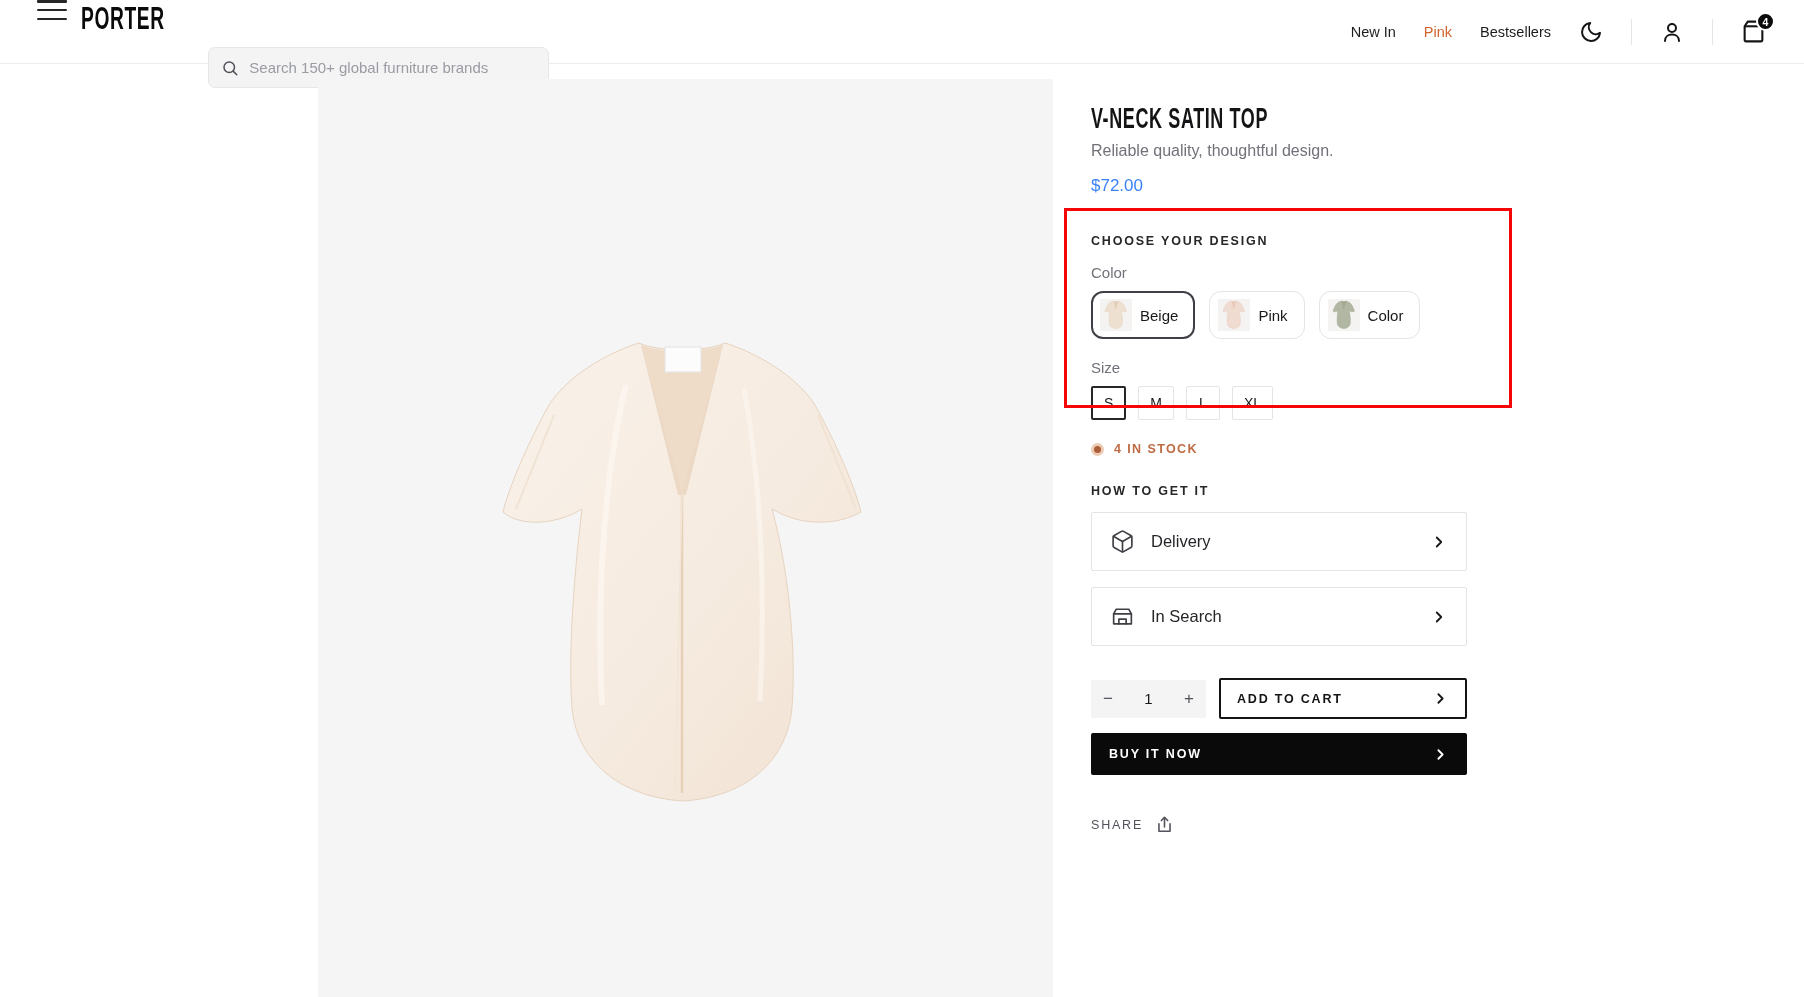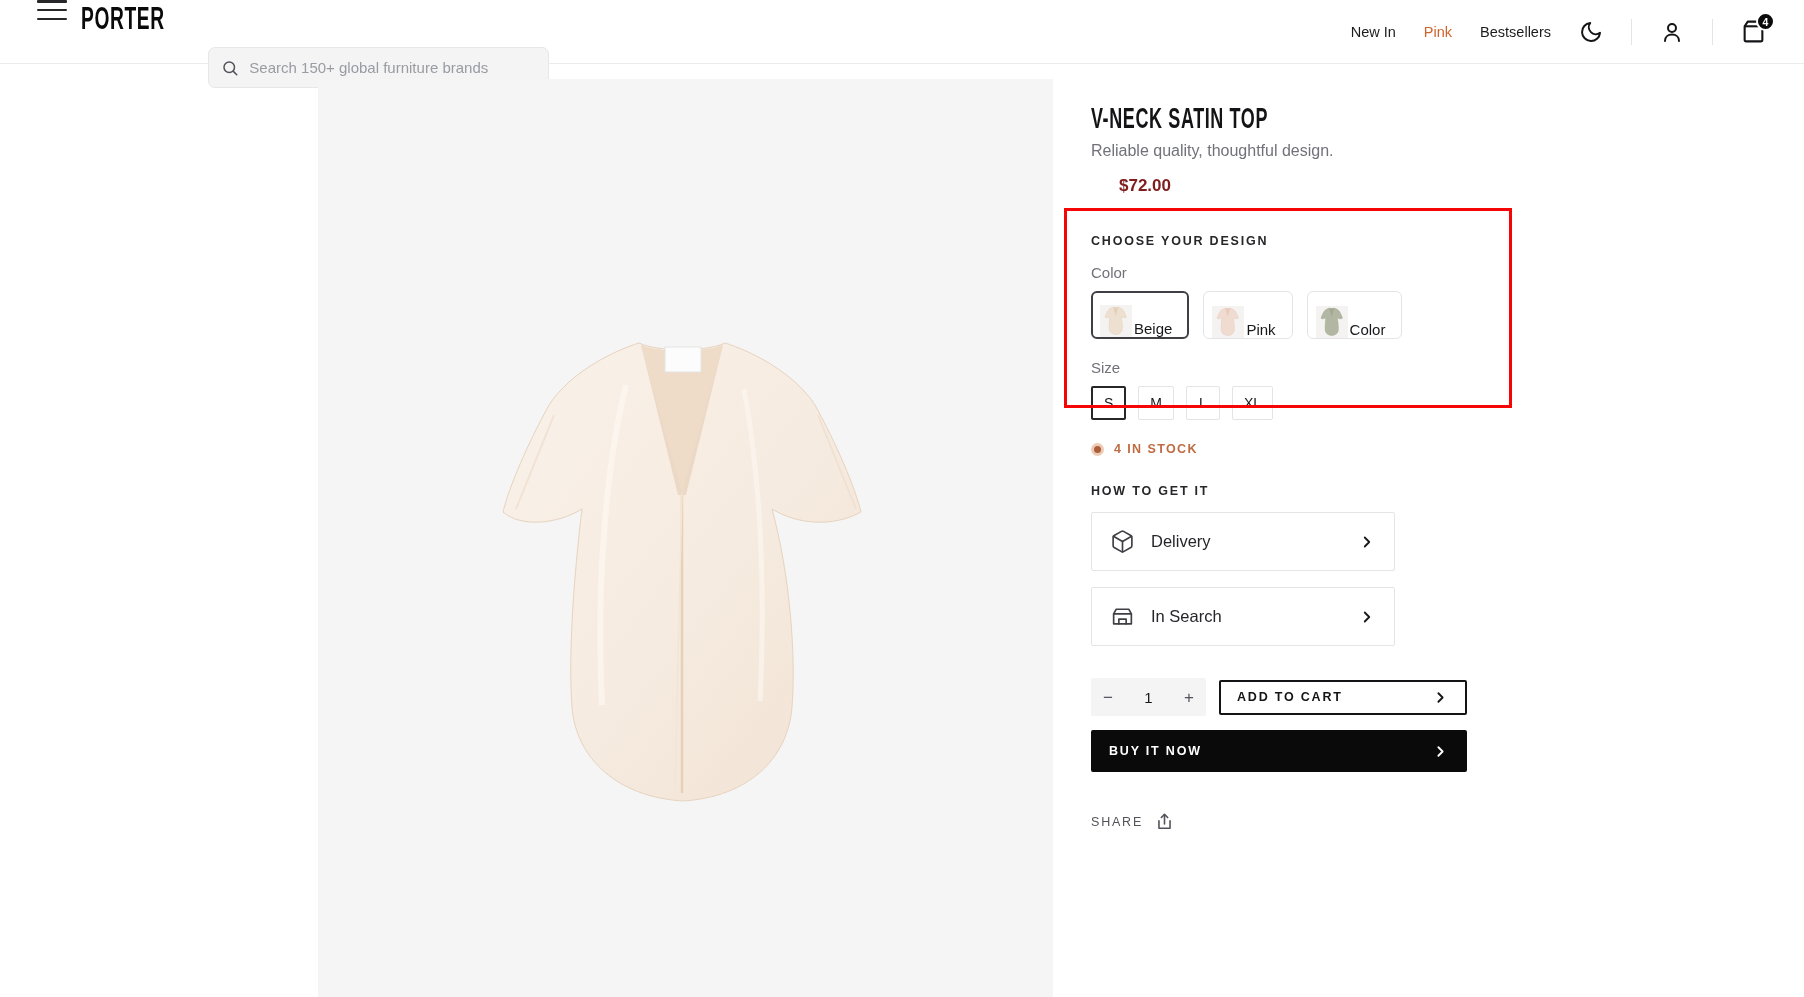--- a/index.html
+++ b/index.html
@@ -63,30 +63,30 @@
 
   
   .details { position:absolute; left:1091px; top:0; width:376px; }
   .title {
     margin-top:102px;
     font-size:29px; font-weight:700; color:#141416; letter-spacing:1px;
     display:inline-block; transform:scaleX(.62); transform-origin:left center;
     white-space:nowrap;
   }
   .subtitle { margin-top:7px; font-size:16px; color:#71717a; }
-  .price { margin-top:16px; font-size:17px; font-weight:700; color:#7f1d1d;margin-left:28px; }
+  .price { margin-top:16px; font-size:17px; font-weight:400; color:#3b82f6; }
 
   .sec-heading { font-size:12.5px; font-weight:700; letter-spacing:1.8px; color:#27272a; }
   .design-heading { margin-top:38px; }
   .field-label { font-size:15px; color:#71717a; }
   .color-label { margin-top:16px; }
   .swatch-row { margin-top:10px; display:flex; gap:14px; }
   .swatch {
-    height:48px; display:flex; align-items:flex-end; gap:2px;
-    background:#fff; border:1px solid #e4e4e7; border-radius:6px;
+    height:48px; display:flex; align-items:center; gap:8px;
+    background:#fff; border:1px solid #e4e4e7; border-radius:12px;
     padding:0 16px 0 8px; cursor:pointer; font-family:inherit;
   }
   .swatch.selected { border:2px solid #3f3f46; padding:0 15px 0 7px; }
   .swatch .thumb { width:32px; height:32px; background:#f4f3f1; display:flex; align-items:center; justify-content:center; }
   .swatch .swatch-label { font-size:15px; color:#18181b; }
   .size-label { margin-top:20px; }
   .size-row { margin-top:10px; display:flex; gap:12px; }
   .size-btn {
     min-width:34px; height:34px; padding:0 11px;
     background:#fff; border:1px solid #e4e4e7; border-radius:2px;
@@ -95,38 +95,38 @@
   }
   .size-btn.selected { border:2px solid #27272a; font-weight:400; }
 
   .stock-row { margin-top:22px; display:flex; align-items:center; gap:10px; }
   .stock-dot { width:13px; height:13px; border-radius:50%; background:#edccb5; position:relative; }
   .stock-dot::after { content:""; position:absolute; left:3px; top:3px; width:7px; height:7px; border-radius:50%; background:#ac5e3a; }
   .stock-text { font-size:12.5px; font-weight:700; letter-spacing:1.4px; color:#bf6b43; }
 
   .how-heading { margin-top:28px; }
   .option-card {
-    margin-top:14px; width:304px; height:59px;
+    margin-top:14px; width:376px; height:59px;
     background:#fff; border:1px solid #e4e4e7; border-radius:2px;
     display:flex; align-items:center; gap:16px; padding:0 18px;
     cursor:pointer; font-family:inherit;
   }
   .option-card + .option-card { margin-top:16px; }
   .option-card .card-label { font-size:16.5px; color:#26262a; }
   .option-card .chev { margin-left:auto; display:flex; }
 
   .action-row { margin-top:32px; display:flex; gap:13px; align-items:center; }
   .stepper {
     width:115px; height:38px; background:#f4f4f5; border-radius:2px;
     display:flex; align-items:center; justify-content:space-between; padding:0 12px;
   }
   .step-btn { background:none; border:none; font-size:17px; color:#52525b; cursor:pointer; font-family:inherit; line-height:1; }
   .qty { font-size:15px; color:#18181b; }
   .add-cart {
-    flex:1; height:35px; background:#fff; border:2px solid #141416; border-radius:2px;
+    flex:1; height:41px; background:#fff; border:2px solid #141416; border-radius:2px;
     display:flex; align-items:center; padding:0 16px; cursor:pointer; font-family:inherit;
   }
   .add-cart .btn-label { font-size:12.5px; font-weight:700; letter-spacing:1.8px; color:#141416; }
   .add-cart .chev { margin-left:auto; display:flex; }
   .buy-now {
     margin-top:14px; width:376px; height:42px; background:#0a0a0a; border:none; border-radius:2px;
     display:flex; align-items:center; padding:0 18px; cursor:pointer; font-family:inherit;
   }
   .buy-now .btn-label { font-size:12.5px; font-weight:700; letter-spacing:1.8px; color:#fff; }
   .buy-now .chev { margin-left:auto; display:flex; }

